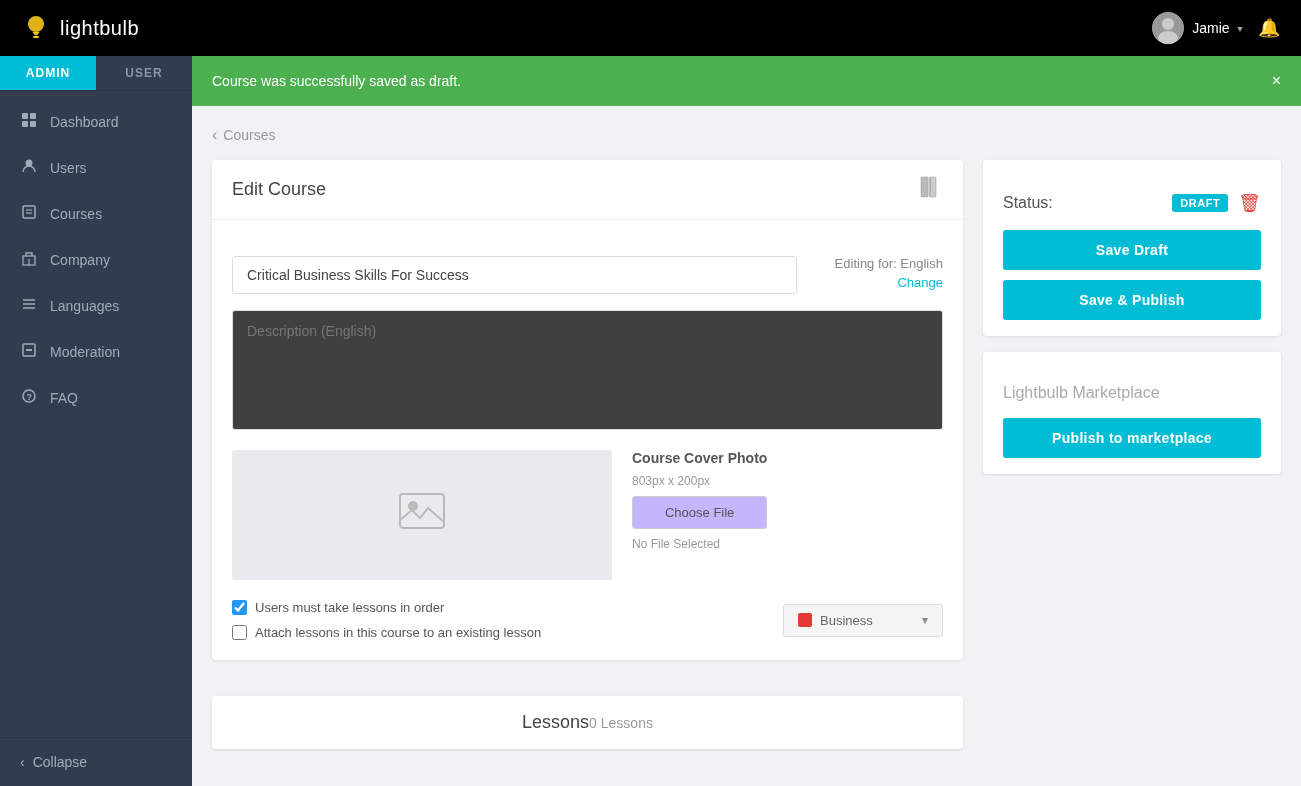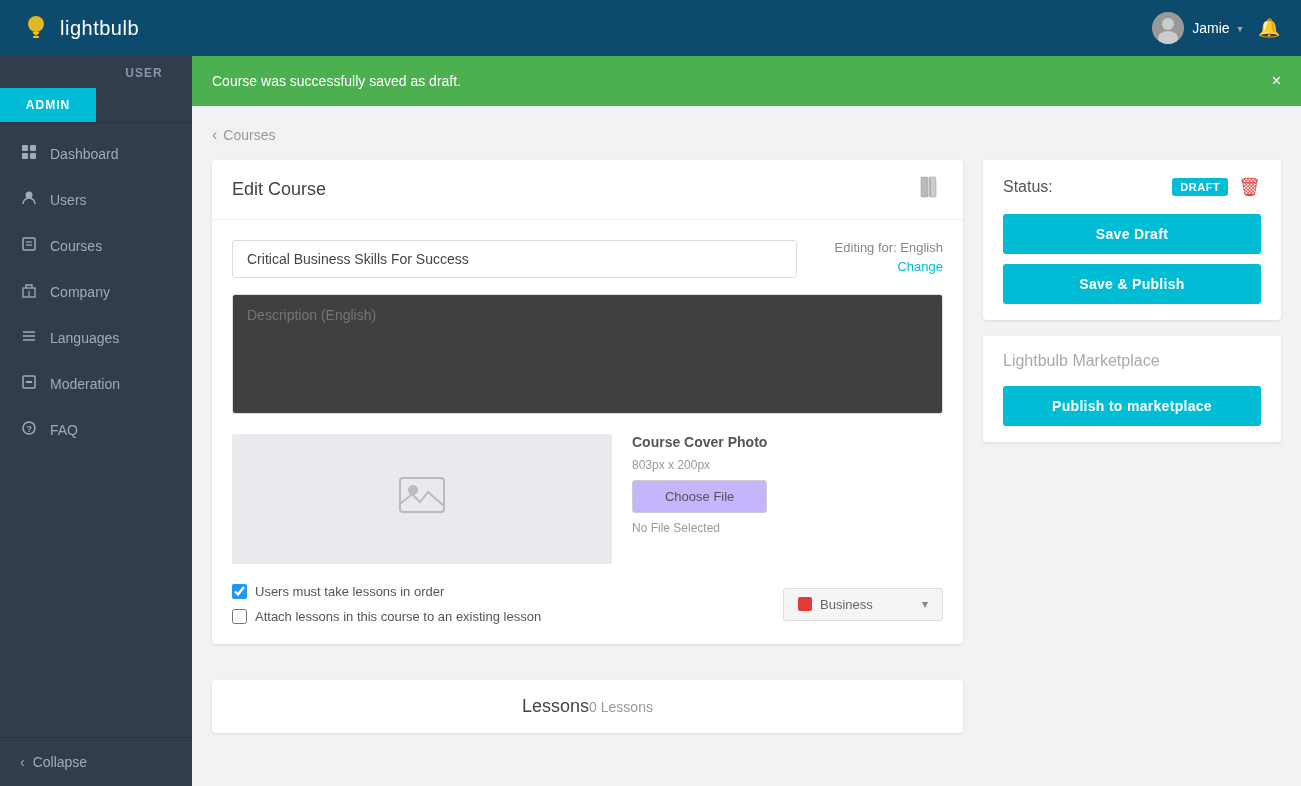--- a/index.html
+++ b/index.html
@@ -1,20 +1,20 @@
 <!DOCTYPE html>
 <html><head>
   <meta charset="utf-8">
   <style>
     * { box-sizing: border-box; margin: 0; padding: 0; }
     body { font-family: 'Helvetica Neue', Arial, sans-serif; background: #f0f2f4; display: flex; flex-direction: column; height: 786px; overflow: hidden; }
 
     
     .topbar {
-      background: #0c4a6e;
+      background: #000000;
       height: 56px;
       display: flex;
       align-items: center;
       padding: 0 20px;
       flex-shrink: 0;
       z-index: 100;
     }
     .logo-area {
       display: flex;
       align-items: center;
@@ -83,21 +83,20 @@
       padding: 10px 0;
       font-size: 12px;
       font-weight: 600;
       letter-spacing: 1px;
       cursor: pointer;
       color: #8a94a6;
     }
     .sidebar-tab.active {
       background: #00bcd4;
       color: #fff;
-      margin-top: 32px;
     }
     .sidebar-nav {
       flex: 1;
       padding-top: 8px;
     }
     .sidebar-item {
       display: flex;
       align-items: center;
       gap: 12px;
       padding: 13px 20px;
@@ -193,20 +192,21 @@
       font-size: 18px;
       font-weight: 400;
       color: #444;
     }
     .card-icon {
       color: #999;
       font-size: 20px;
     }
     .card-body {
       padding: 20px;
+      margin-top: 16px;
     }
 
     
     .form-row {
       display: flex;
       gap: 16px;
       margin-bottom: 16px;
       align-items: flex-start;
     }
     .form-input {

